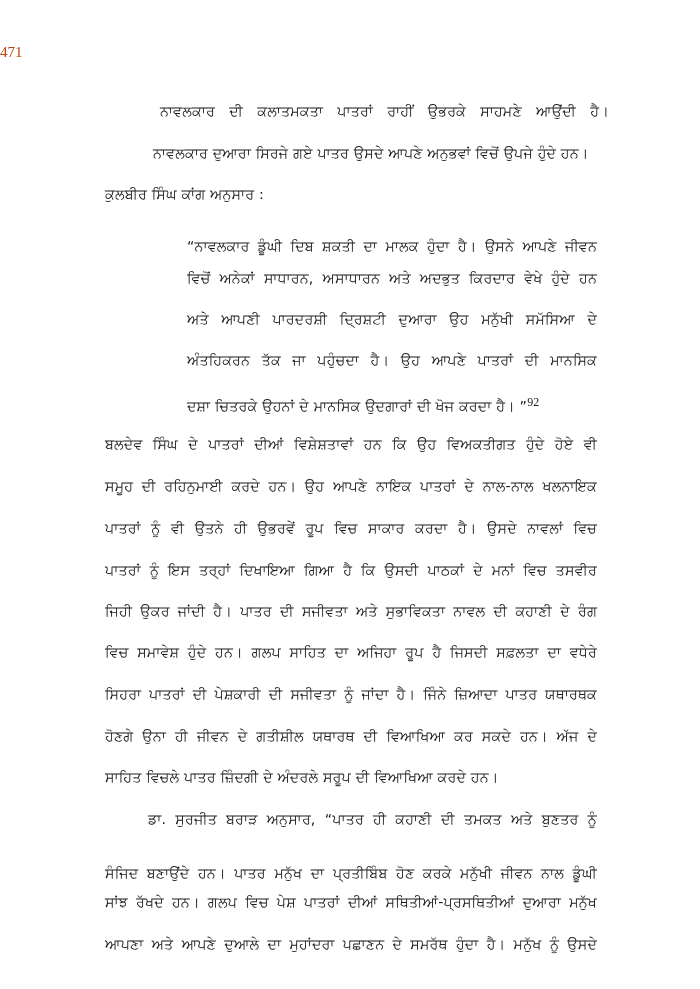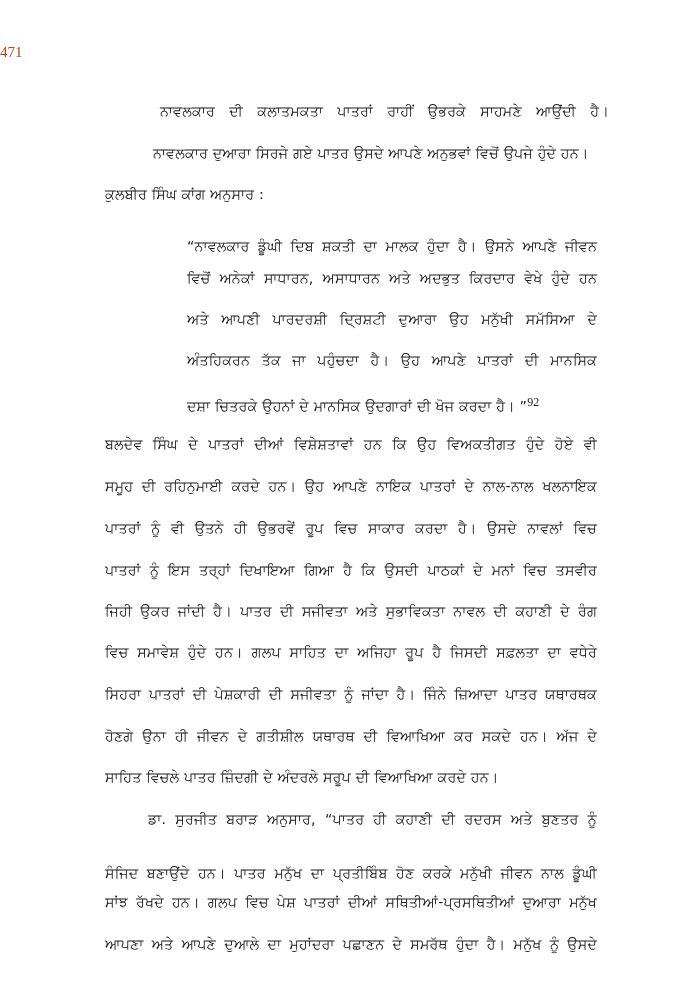--- a/index.html
+++ b/index.html
@@ -75,18 +75,18 @@
   <div class="line" style="top:434px;">ਬਲਦੇਵ ਸਿੰਘ ਦੇ ਪਾਤਰਾਂ ਦੀਆਂ ਵਿਸ਼ੇਸ਼ਤਾਵਾਂ ਹਨ ਕਿ ਉਹ ਵਿਅਕਤੀਗਤ ਹੁੰਦੇ ਹੋਏ ਵੀ</div>
   <div class="line" style="top:476px;">ਸਮੂਹ ਦੀ ਰਹਿਨੁਮਾਈ ਕਰਦੇ ਹਨ। ਉਹ ਆਪਣੇ ਨਾਇਕ ਪਾਤਰਾਂ ਦੇ ਨਾਲ-ਨਾਲ ਖਲਨਾਇਕ</div>
   <div class="line" style="top:518px;">ਪਾਤਰਾਂ ਨੂੰ ਵੀ ਉਤਨੇ ਹੀ ਉਭਰਵੇਂ ਰੂਪ ਵਿਚ ਸਾਕਾਰ ਕਰਦਾ ਹੈ। ਉਸਦੇ ਨਾਵਲਾਂ ਵਿਚ</div>
   <div class="line" style="top:560px;">ਪਾਤਰਾਂ ਨੂੰ ਇਸ ਤਰ੍ਹਾਂ ਦਿਖਾਇਆ ਗਿਆ ਹੈ ਕਿ ਉਸਦੀ ਪਾਠਕਾਂ ਦੇ ਮਨਾਂ ਵਿਚ ਤਸਵੀਰ</div>
   <div class="line" style="top:601px;">ਜਿਹੀ ਉਕਰ ਜਾਂਦੀ ਹੈ। ਪਾਤਰ ਦੀ ਸਜੀਵਤਾ ਅਤੇ ਸੁਭਾਵਿਕਤਾ ਨਾਵਲ ਦੀ ਕਹਾਣੀ ਦੇ ਰੰਗ</div>
   <div class="line" style="top:642px;">ਵਿਚ ਸਮਾਵੇਸ਼ ਹੁੰਦੇ ਹਨ। ਗਲਪ ਸਾਹਿਤ ਦਾ ਅਜਿਹਾ ਰੂਪ ਹੈ ਜਿਸਦੀ ਸਫ਼ਲਤਾ ਦਾ ਵਧੇਰੇ</div>
   <div class="line" style="top:684px;">ਸਿਹਰਾ ਪਾਤਰਾਂ ਦੀ ਪੇਸ਼ਕਾਰੀ ਦੀ ਸਜੀਵਤਾ ਨੂੰ ਜਾਂਦਾ ਹੈ। ਜਿੰਨੇ ਜ਼ਿਆਦਾ ਪਾਤਰ ਯਥਾਰਥਕ</div>
   <div class="line" style="top:726px;">ਹੋਣਗੇ ਉਨਾ ਹੀ ਜੀਵਨ ਦੇ ਗਤੀਸ਼ੀਲ ਯਥਾਰਥ ਦੀ ਵਿਆਖਿਆ ਕਰ ਸਕਦੇ ਹਨ। ਅੱਜ ਦੇ</div>
   <div class="line last" style="top:767px;">ਸਾਹਿਤ ਵਿਚਲੇ ਪਾਤਰ ਜ਼ਿੰਦਗੀ ਦੇ ਅੰਦਰਲੇ ਸਰੂਪ ਦੀ ਵਿਆਖਿਆ ਕਰਦੇ ਹਨ।</div>
 
-  <div class="line indent" style="top:809px;">ਡਾ. ਸੁਰਜੀਤ ਬਰਾੜ ਅਨੁਸਾਰ, “ਪਾਤਰ ਹੀ ਕਹਾਣੀ ਦੀ ਰਦਰਸ ਅਤੇ ਬੁਣਤਰ ਨੂੰ</div>
+  <div class="line indent" style="top:809px;">ਡਾ. ਸੁਰਜੀਤ ਬਰਾੜ ਅਨੁਸਾਰ, “ਪਾਤਰ ਹੀ ਕਹਾਣੀ ਦੀ ਤਮਕਤ ਅਤੇ ਬੁਣਤਰ ਨੂੰ</div>
   <div class="line" style="top:851px;margin-top:12px;">ਸੰਜਿਦ ਬਣਾਉਂਦੇ ਹਨ। ਪਾਤਰ ਮਨੁੱਖ ਦਾ ਪ੍ਰਤੀਬਿੰਬ ਹੋਣ ਕਰਕੇ ਮਨੁੱਖੀ ਜੀਵਨ ਨਾਲ ਡੂੰਘੀ</div>
   <div class="line" style="top:892px;">ਸਾਂਝ ਰੱਖਦੇ ਹਨ। ਗਲਪ ਵਿਚ ਪੇਸ਼ ਪਾਤਰਾਂ ਦੀਆਂ ਸਥਿਤੀਆਂ-ਪ੍ਰਸਥਿਤੀਆਂ ਦੁਆਰਾ ਮਨੁੱਖ</div>
   <div class="line" style="top:934px;">ਆਪਣਾ ਅਤੇ ਆਪਣੇ ਦੁਆਲੇ ਦਾ ਮੁਹਾਂਦਰਾ ਪਛਾਣਨ ਦੇ ਸਮਰੱਥ ਹੁੰਦਾ ਹੈ। ਮਨੁੱਖ ਨੂੰ ਉਸਦੇ</div>
 
 </div>
 
 </body></html>

